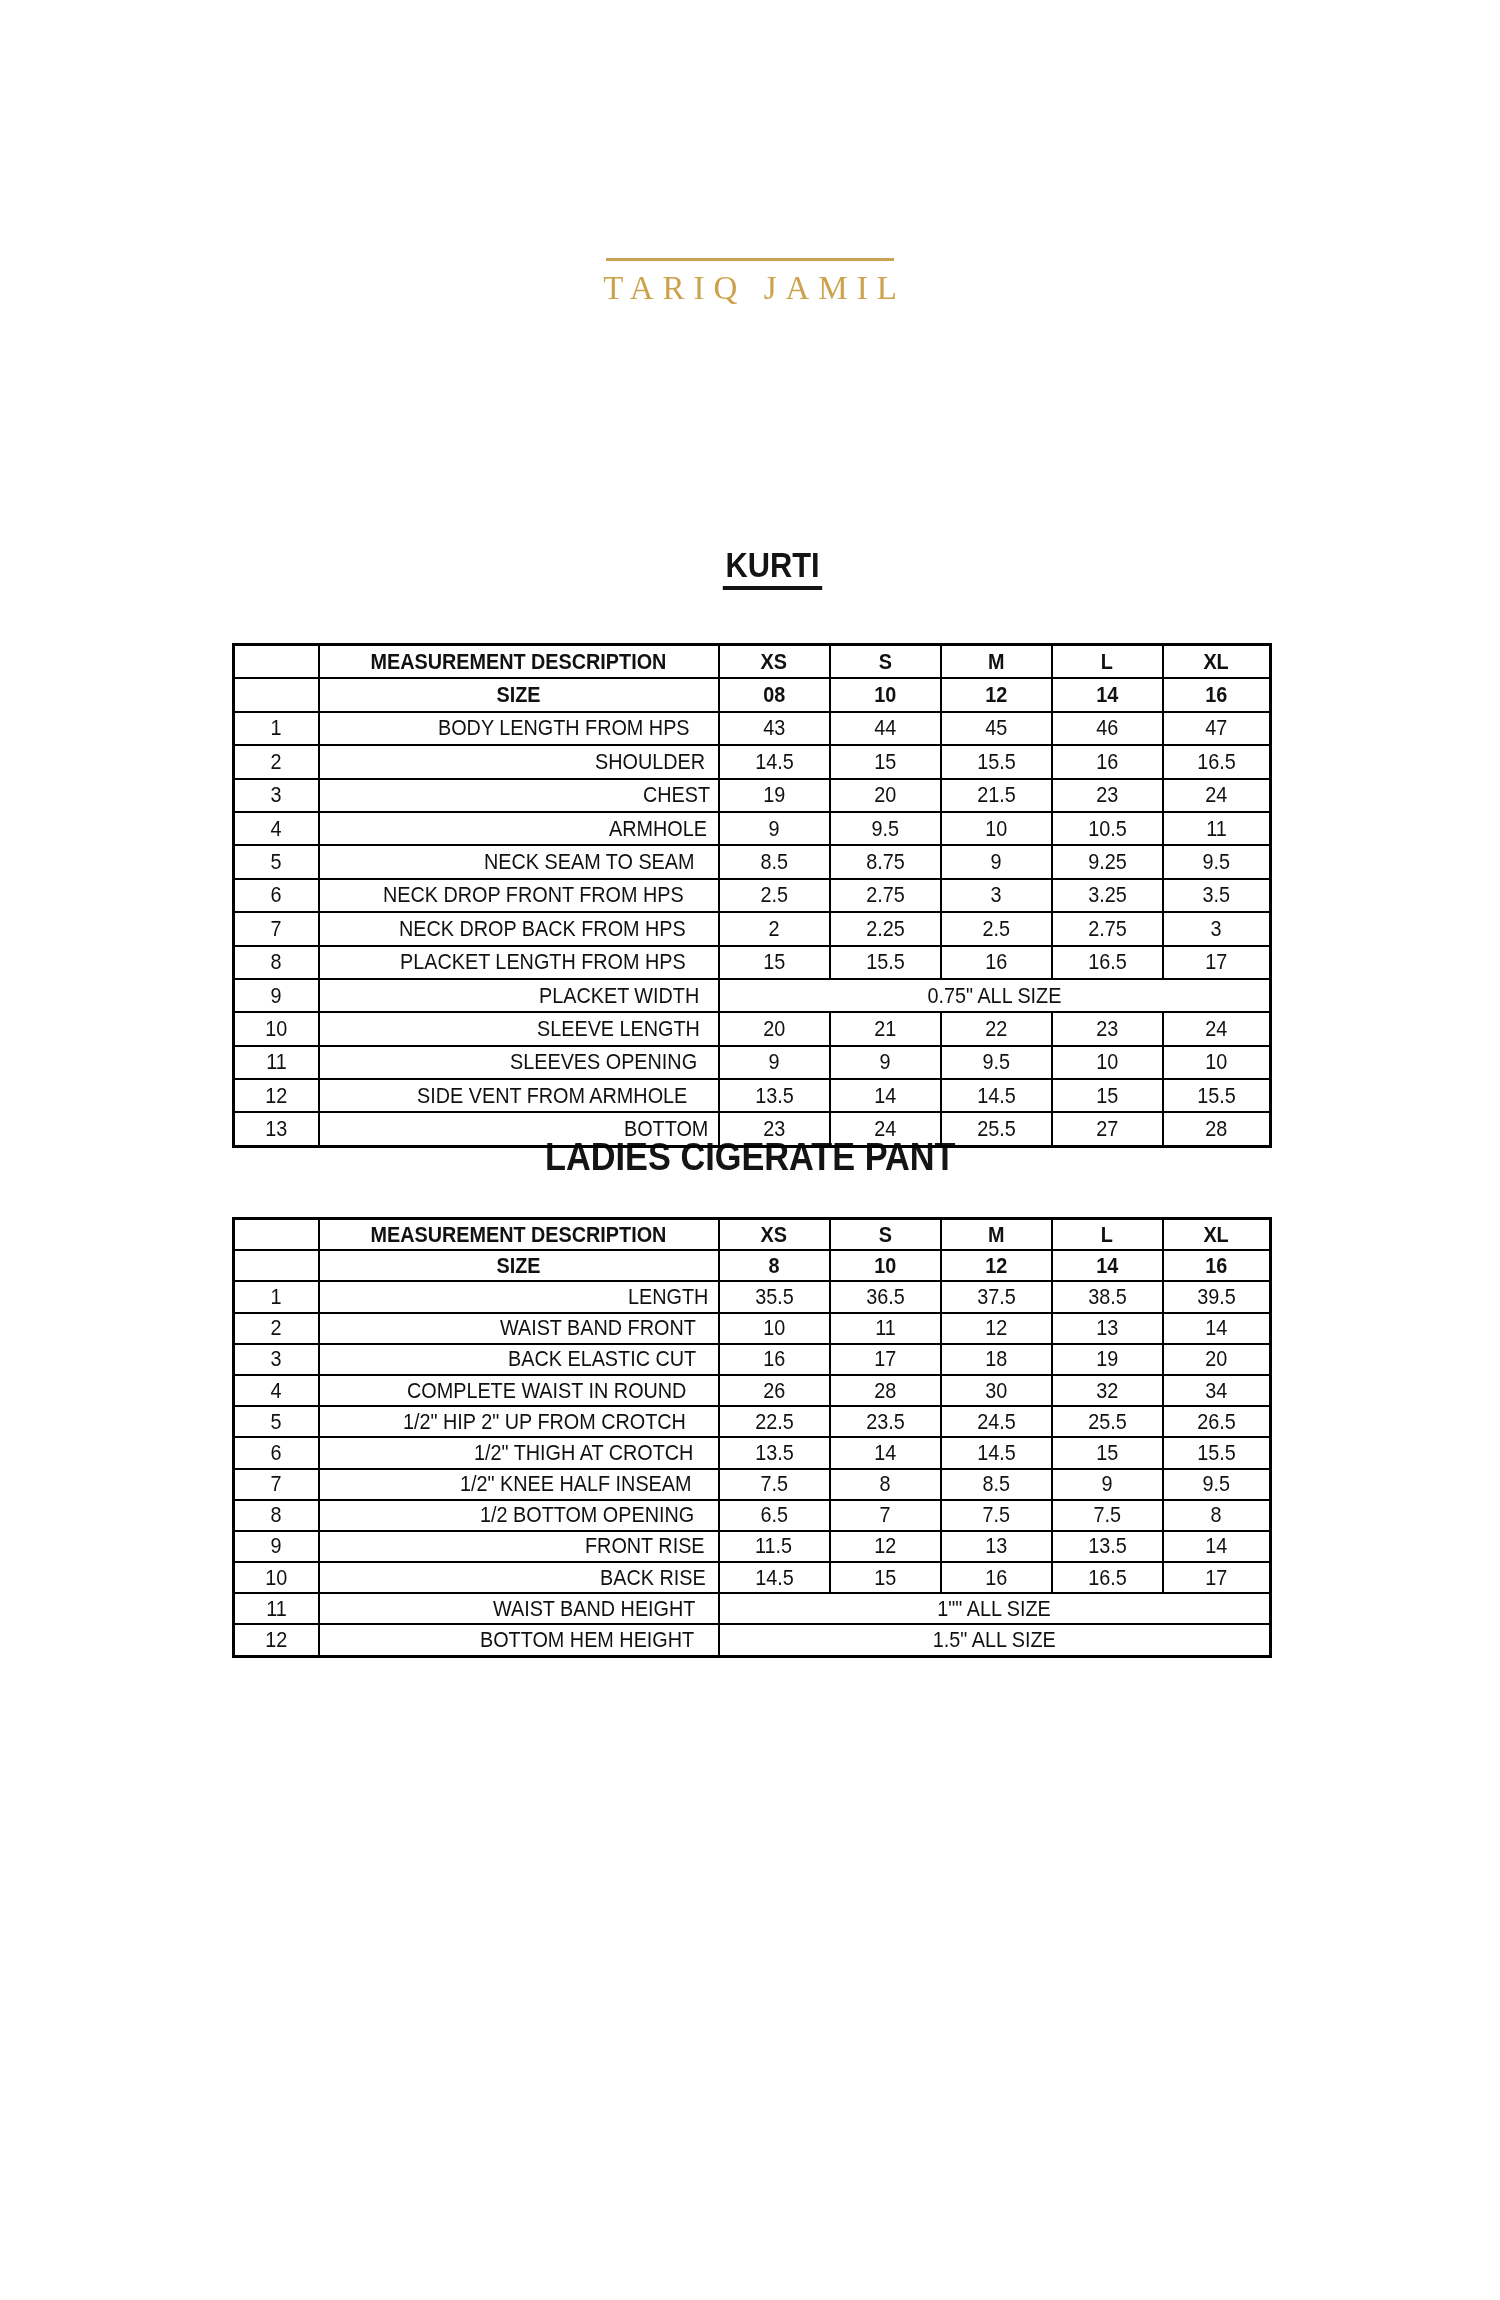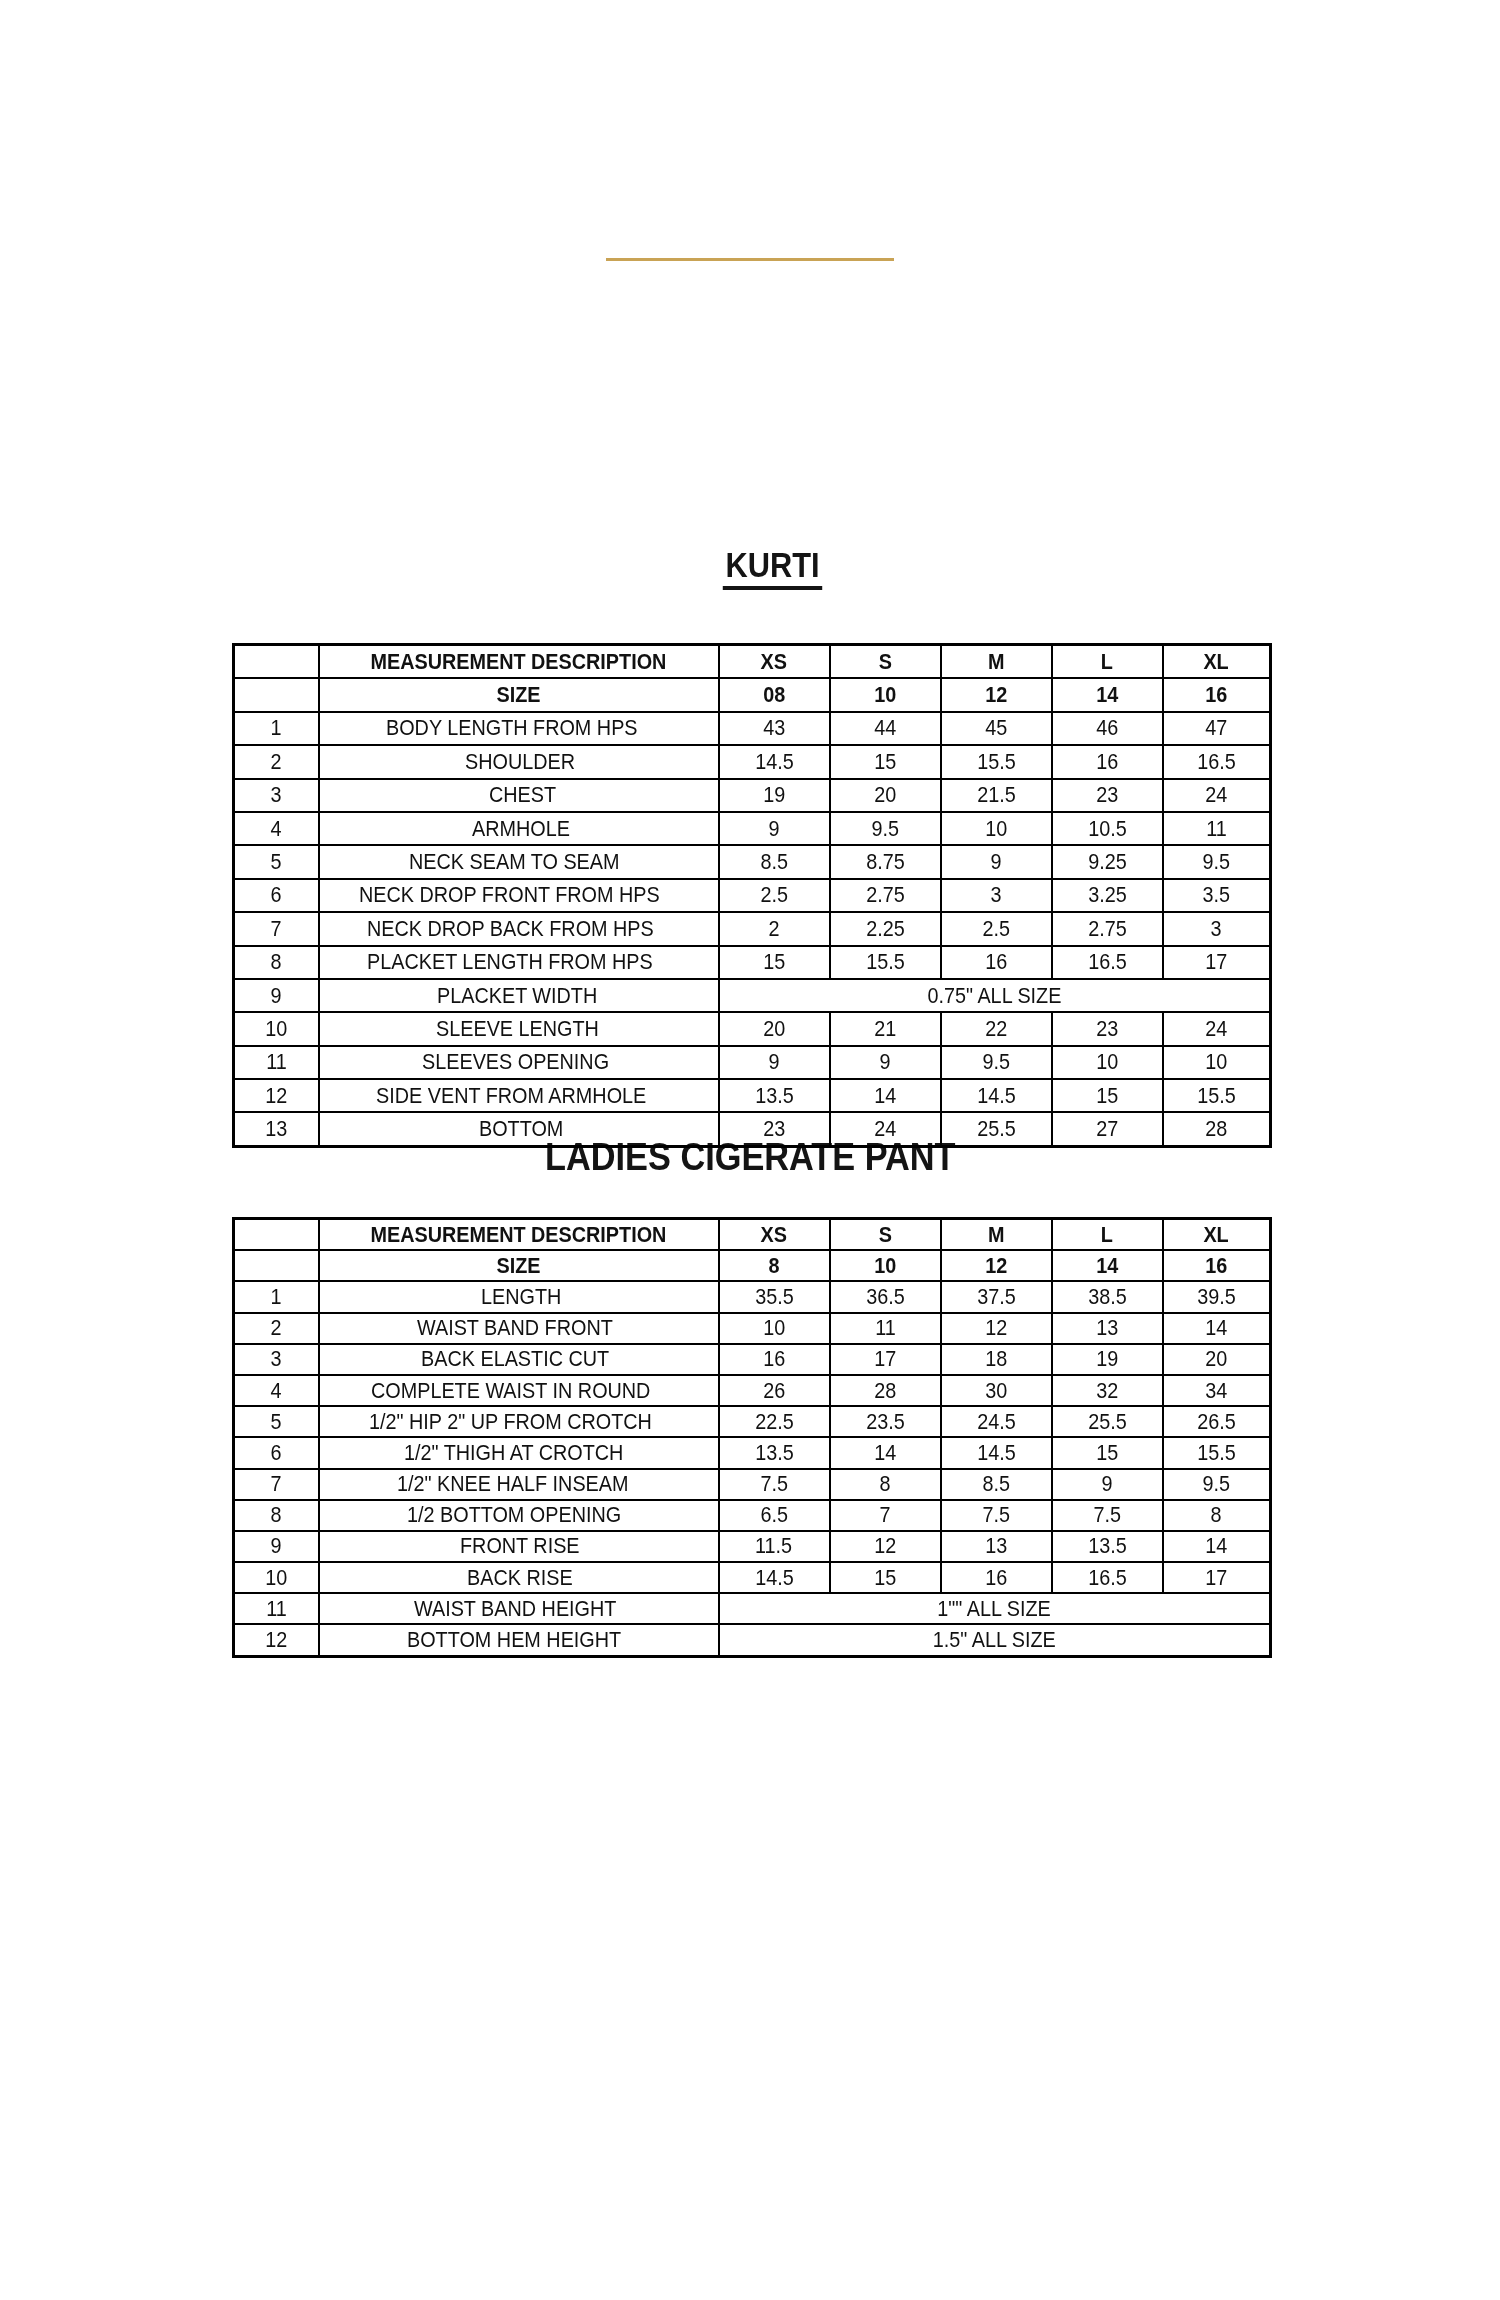--- a/index.html
+++ b/index.html
@@ -47,32 +47,33 @@
     font-family: "Liberation Sans", sans-serif;
     font-size: 22px; color: #111;
   }
   .size-table td {
     border: 2px solid #000;
     text-align: center; vertical-align: middle;
     padding: 0; overflow: hidden;
   }
   .mount-1 td { height: 31.4px; }
   .mount-2 td { height: 29.2px; }
-  .size-table td.left { text-align: center; padding-left: 15px; }
+  .size-table td.left { text-align: right; padding-left: 15px; }
   .size-table td.b { font-weight: bold; }
   
   .cx { display: inline-block; transform: scaleX(0.9); transform-origin: 50% 50%; white-space: nowrap; }
   td.left .cx { transform-origin: 0 50%; }
   .doc-title .cx { transform: scaleX(0.88); }
 </style>
 </head>
 <body>
 
 <div class="logo">
   <div class="gold-rule"></div>
+  <div class="brand-sub">TARIQ JAMIL</div>
 </div>
 
 <div class="doc-title t1title">
   <span class="cx underlined">KURTI</span>
 </div>
 <div class="doc-title t2title">
   <span class="cx">LADIES CIGERATE PANT</span>
 </div>
 
 <div class="table-mount mount-1">

